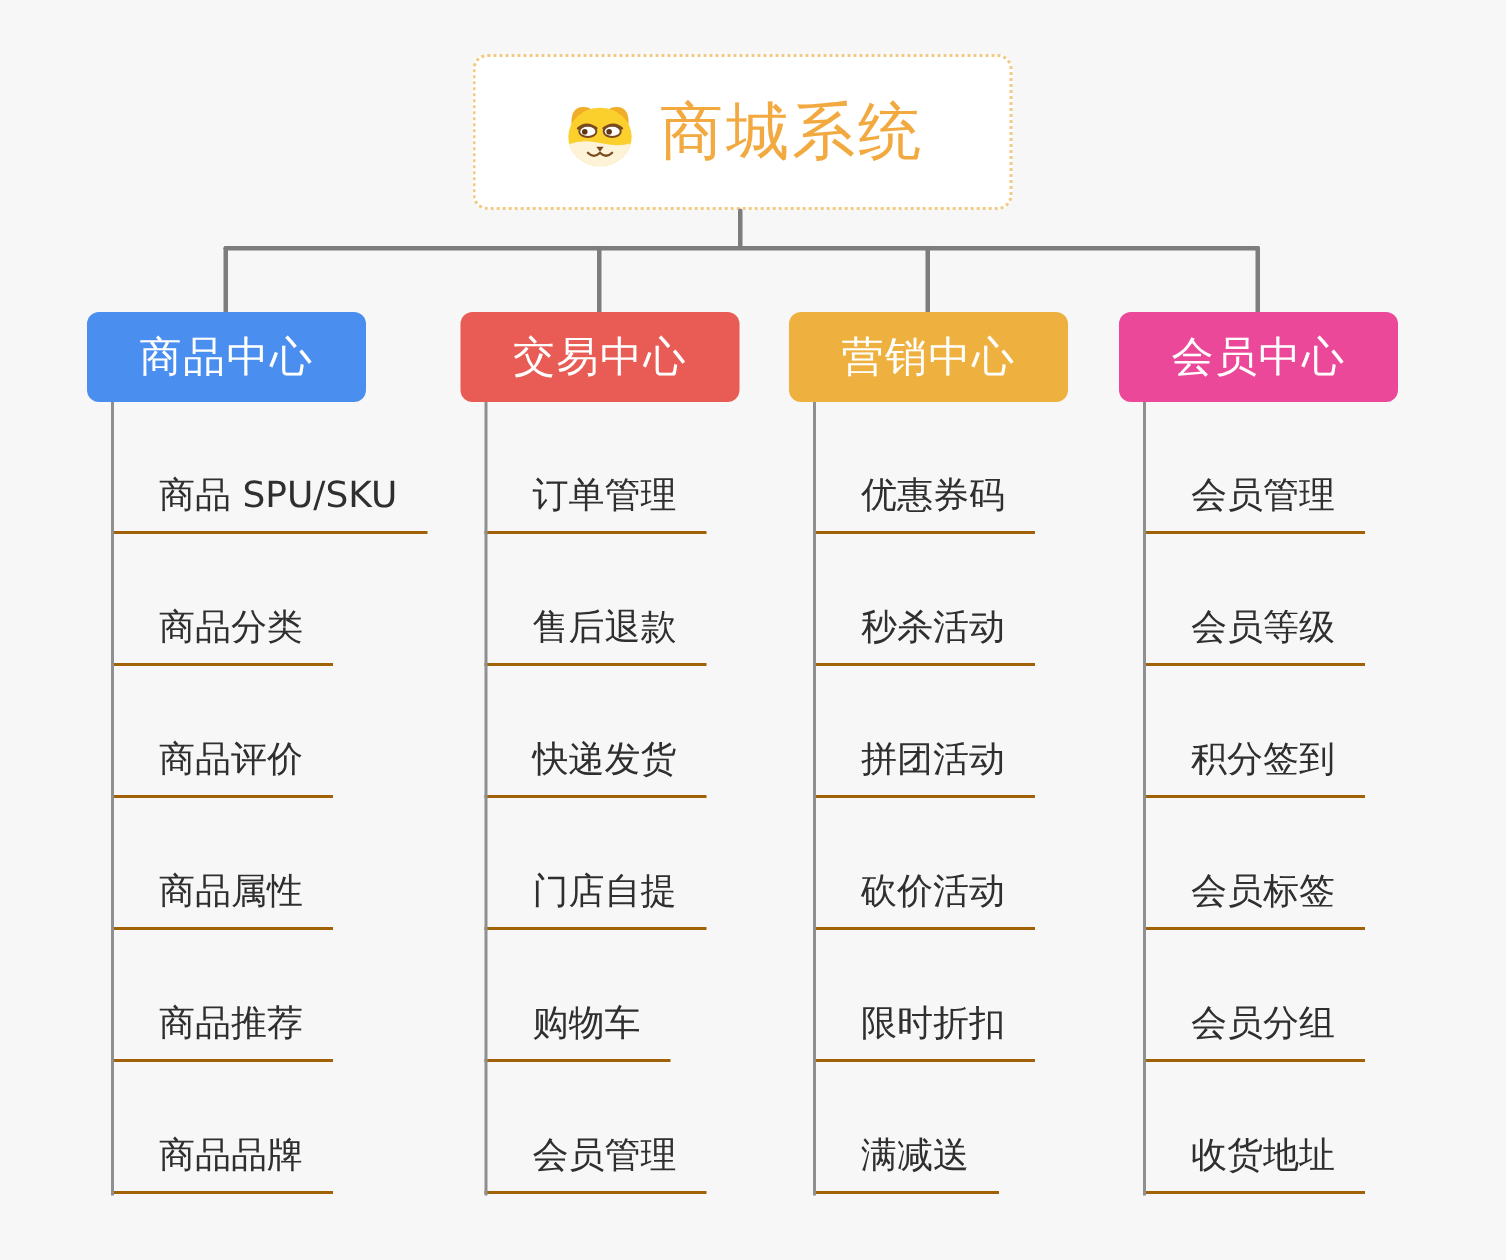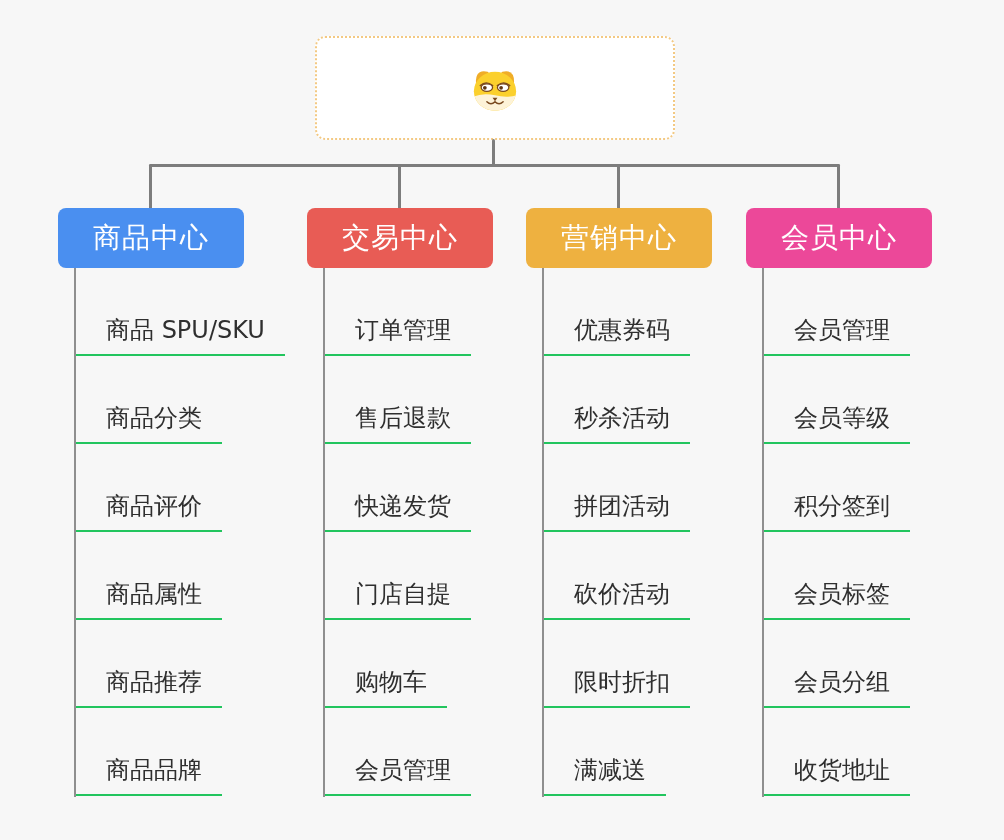--- a/index.html
+++ b/index.html
@@ -49,21 +49,21 @@
   .spine{
     position:absolute;left:16px;top:0;width:2px;height:529px;
     background:#8f8f8f;
   }
   .item-row{
     height:88px;display:flex;align-items:flex-end;
   }
   .item{
     display:inline-block;margin-left:16px;
     padding:0 20px 9px 32px;
-    border-bottom:2px solid #22c55e;
+    border-bottom:2px solid #a16207;
     font-size:24px;color:#2f2f2f;line-height:1.15;white-space:nowrap;
   }
 </style>
 </head>
 <body>
 
 <div class="canvas">
 
   <div class="root-node">
     <svg class="root-icon" viewBox="0 0 64 58" aria-hidden="true">
@@ -78,20 +78,21 @@
       </g>
       <path d="M14 26 Q21 20 29 26" fill="none" stroke="#7a4a1f" stroke-width="2" stroke-linecap="round"></path>
       <path d="M35 26 Q43 20 50 26" fill="none" stroke="#7a4a1f" stroke-width="2" stroke-linecap="round"></path>
       <ellipse cx="22" cy="28.5" rx="7" ry="4.6" fill="#ffffff" stroke="#7a4a1f" stroke-width="1.6"></ellipse>
       <ellipse cx="42" cy="28.5" rx="7" ry="4.6" fill="#ffffff" stroke="#7a4a1f" stroke-width="1.6"></ellipse>
       <circle cx="19.5" cy="28.8" r="2.3" fill="#5f3512"></circle>
       <circle cx="39.5" cy="28.8" r="2.3" fill="#5f3512"></circle>
       <path d="M29 41 h6 l-3 4.2 z" fill="#7a4a1f"></path>
       <path d="M22 46 q5 5 10 0 q5 5 10 0" fill="none" stroke="#7a4a1f" stroke-width="1.8" stroke-linecap="round"></path>
     </svg>
+    <span class="root-title">商城系统</span>
   </div>
 
   <div class="connector c-stub"></div>
   <div class="connector c-rail"></div>
   <div class="connector c-drop c-drop1"></div>
   <div class="connector c-drop c-drop2"></div>
   <div class="connector c-drop c-drop3"></div>
   <div class="connector c-drop c-drop4"></div>
 
   <div class="branch branch-1">

